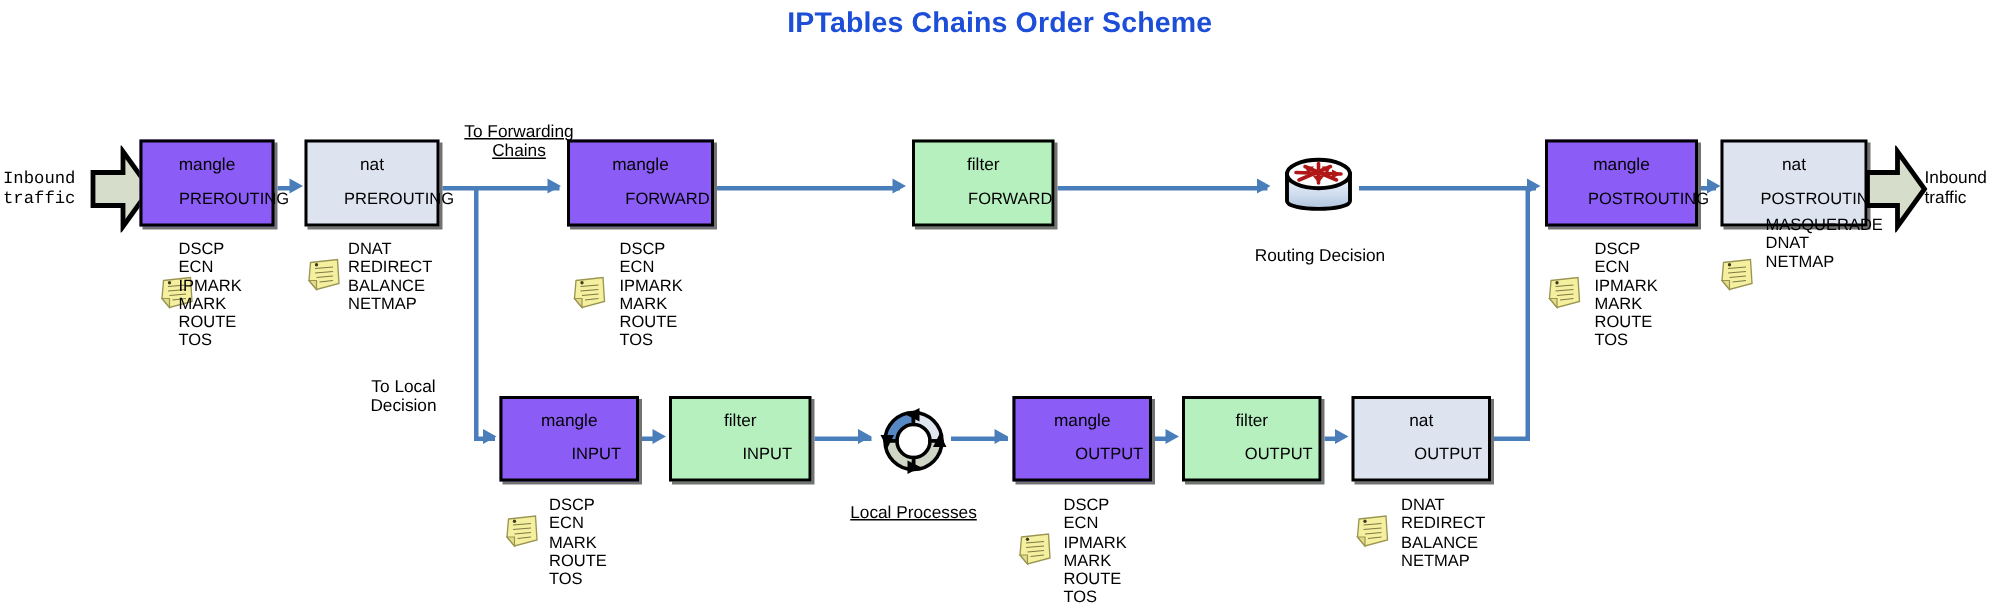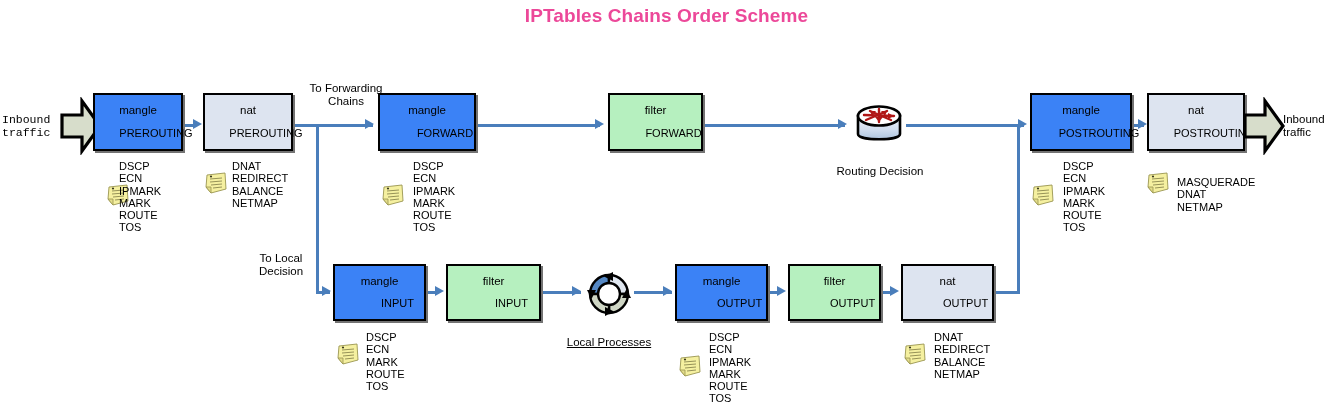--- a/index.html
+++ b/index.html
@@ -16,21 +16,21 @@
     overflow: hidden;
   }
   #title {
     position: absolute;
     top: 5px;
     left: 0;
     width: 1333px;
     text-align: center;
     font-size: 19px;
     font-weight: bold;
-    color: #ec4899;
+    color: #1d4ed8;
     letter-spacing: 0.1px;
   }
   
   .chain-box {
     position: absolute;
     box-sizing: border-box;
     border: 2.5px solid #000000;
     box-shadow: 2px 2px 0 rgba(0,0,0,0.55);
     display: flex;
     flex-direction: column;
@@ -42,21 +42,21 @@
     color: #000;
     line-height: 1;
     margin-bottom: 11px;
   }
   .chain-box .chain-name {
     font-size: 11px;
     color: #000;
     line-height: 1;
     margin-left: 36px;
   }
-  .box-mangle { background: #3b82f6; text-align: right; }
+  .box-mangle { background: #8b5cf6; text-align: right; }
   .box-nat    { background: #dde4f0; }
   .box-filter { background: #b6f0bf; }
 
   
   .target-list {
     position: absolute;
     font-size: 11px;
     line-height: 12.3px;
     color: #000;
     white-space: nowrap;
@@ -279,21 +279,21 @@
 
   <svg class="note-icon" style="left:1146px; top:172px;" viewBox="0 0 24 22">
     <polygon points="3,3 21,1 22,17 7,21 2,15" fill="#f5f0a0" stroke="#9a9550" stroke-width="0.9"></polygon>
     <polygon points="2,15 7,21 7,15" fill="#e3dd8a" stroke="#9a9550" stroke-width="0.8"></polygon>
     <line x1="6" y1="7" x2="18" y2="6" stroke="#7d7a45" stroke-width="0.8"></line>
     <line x1="6" y1="10" x2="18" y2="9" stroke="#7d7a45" stroke-width="0.8"></line>
     <line x1="7" y1="13" x2="18" y2="12" stroke="#7d7a45" stroke-width="0.8"></line>
     <line x1="9" y1="16" x2="18" y2="15" stroke="#7d7a45" stroke-width="0.8"></line>
     <circle cx="7" cy="4.5" r="1.1" fill="#3b3a20"></circle>
   </svg>
-  <div class="target-list" style="left:1177px; top:176px;">
+  <div class="target-list" style="left:1177px; top:144px;">
       <div>MASQUERADE</div>
       <div>DNAT</div>
       <div>NETMAP</div>
     </div>
 
   <svg class="note-icon" style="left:336px; top:343px;" viewBox="0 0 24 22">
     <polygon points="3,3 21,1 22,17 7,21 2,15" fill="#f5f0a0" stroke="#9a9550" stroke-width="0.9"></polygon>
     <polygon points="2,15 7,21 7,15" fill="#e3dd8a" stroke="#9a9550" stroke-width="0.8"></polygon>
     <line x1="6" y1="7" x2="18" y2="6" stroke="#7d7a45" stroke-width="0.8"></line>
     <line x1="6" y1="10" x2="18" y2="9" stroke="#7d7a45" stroke-width="0.8"></line>
@@ -336,26 +336,26 @@
     <line x1="9" y1="16" x2="18" y2="15" stroke="#7d7a45" stroke-width="0.8"></line>
     <circle cx="7" cy="4.5" r="1.1" fill="#3b3a20"></circle>
   </svg>
   <div class="target-list" style="left:934px; top:331px;">
       <div>DNAT</div>
       <div>REDIRECT</div>
       <div>BALANCE</div>
       <div>NETMAP</div>
     </div>
 
-  <div class="plain-label" style="left:300px; top:82px; width:92px;">
+  <div class="plain-label" style="left:300px; top:82px; width:92px;text-decoration:underline;">
     <span>To Forwarding</span><br>
     <span>Chains</span>
   </div>
 
-  <div class="plain-label" style="left:242px; top:252px; width:78px;">
+  <div class="plain-label" style="left:230px; top:252px; width:78px;">
     <span>To Local</span><br>
     <span>Decision</span>
   </div>
 
   <svg class="icon-box" style="left:853px; top:102px;" width="52" height="50" viewBox="0 0 52 50">
     <defs>
       <linearGradient id="cylBody" x1="0" y1="0" x2="0" y2="1">
         <stop offset="0%" stop-color="#eef3fb"></stop>
         <stop offset="60%" stop-color="#cfdcee"></stop>
         <stop offset="100%" stop-color="#aec4de"></stop>

